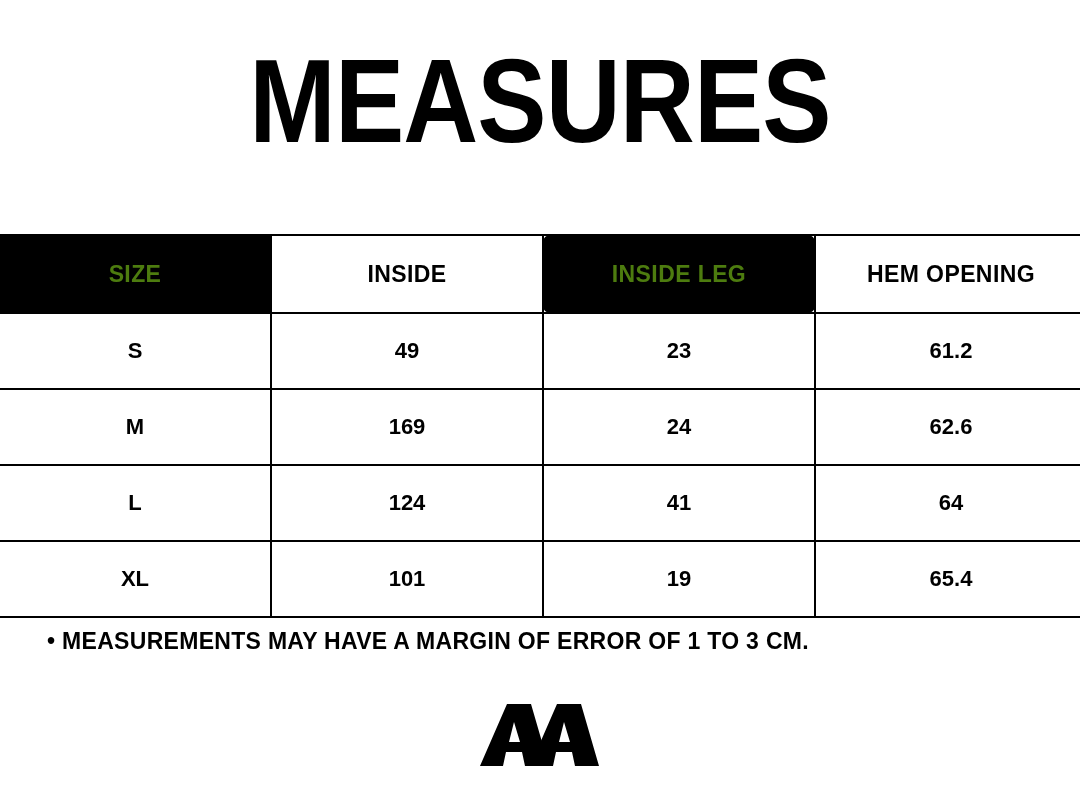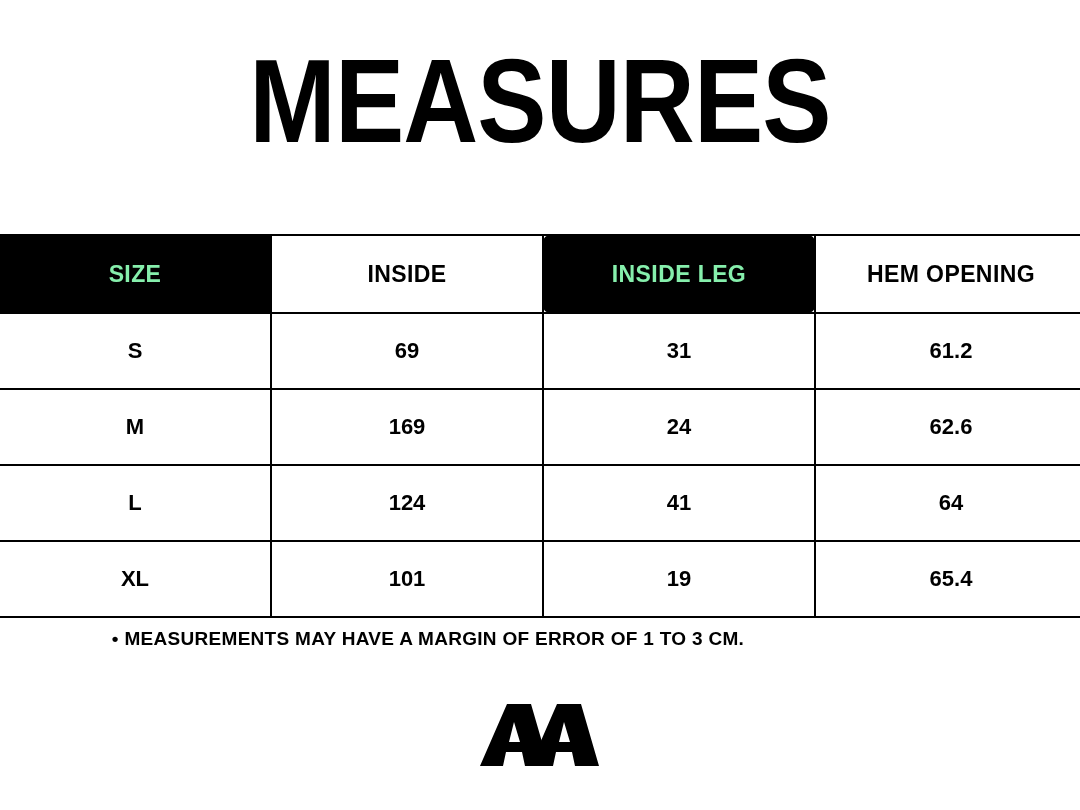--- a/index.html
+++ b/index.html
@@ -61,21 +61,21 @@
   table.measures td:last-child {
     border-right: none;
   }
   table.measures thead th {
     height: 76px;
     font-size: 23px;
     letter-spacing: 0.4px;
   }
   th.dark {
     background: #000000;
-    color: #86efac;
+    color: #4d7c0f;
   }
   th.light {
     background: #ffffff;
     color: #000000;
   }
   td.cell {
     background: #ffffff;
     color: #000000;
     font-size: 24px;
   }
@@ -83,21 +83,21 @@
   .col-waist { width: 270px; }
   .col-inside { width: 270px; border-radius: 7px; }
   .col-hem { width: 270px; }
 
   .note {
     position: absolute;
     top: 628px;
     left: 0;
     width: 856px;
     text-align: center;
-    font-size: 19px;
+    font-size: 23px;
     font-weight: bold;
     letter-spacing: 0.3px;
   }
   .logo {
     position: absolute;
     top: 700px;
     left: 0;
     width: 1080px;
     text-align: center;
   }
@@ -118,22 +118,22 @@
         <tr>
           <th class="dark col-size">SIZE</th>
           <th class="light col-waist">INSIDE</th>
           <th class="dark col-inside">INSIDE LEG</th>
           <th class="light col-hem">HEM OPENING</th>
         </tr>
       </thead>
       <tbody>
         <tr>
           <td class="cell">S</td>
-          <td class="cell">69</td>
-          <td class="cell">31</td>
+          <td class="cell">49</td>
+          <td class="cell">23</td>
           <td class="cell">61.2</td>
         </tr>
         <tr>
           <td class="cell">M</td>
           <td class="cell">169</td>
           <td class="cell">24</td>
           <td class="cell">62.6</td>
         </tr>
         <tr>
           <td class="cell">L</td>

